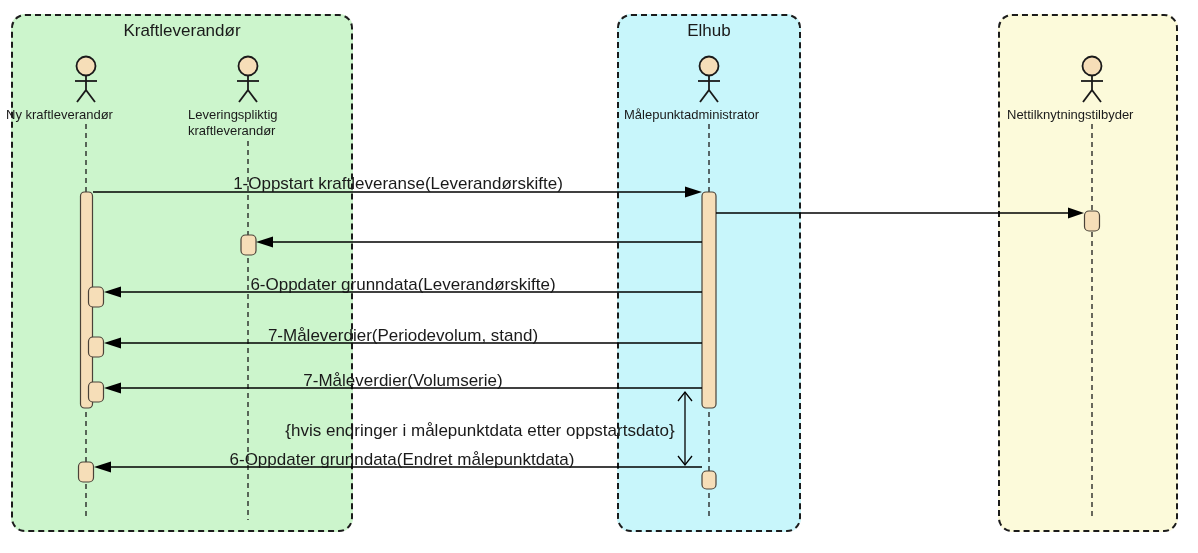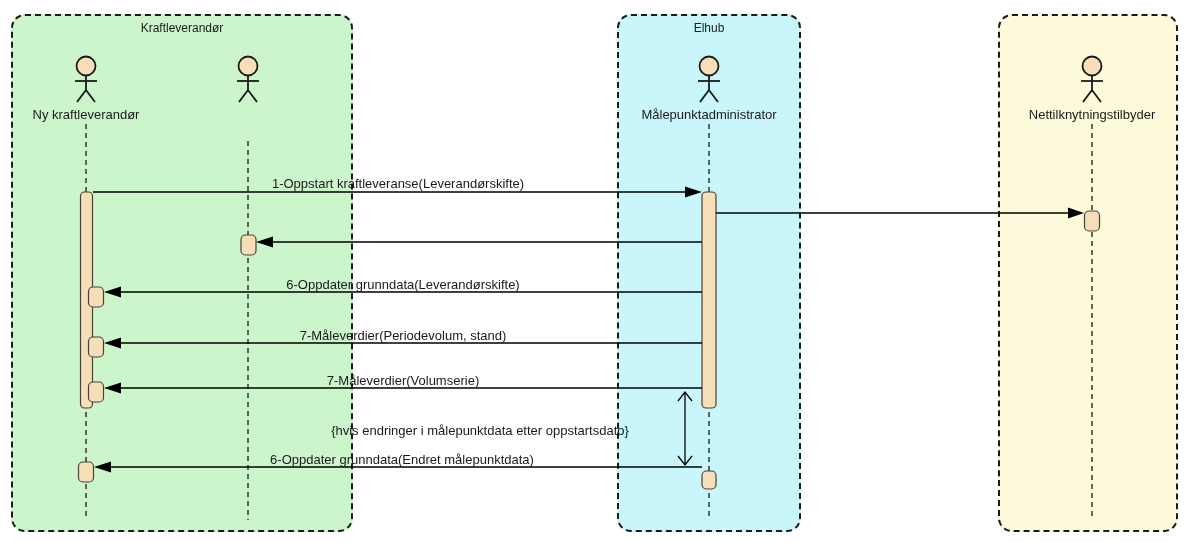--- a/index.html
+++ b/index.html
@@ -4,29 +4,29 @@
 <style>
   html,body{margin:0;padding:0;background:#ffffff;}
   #canvas{
     position:relative;width:1198px;height:553px;background:#ffffff;overflow:hidden;
     font-family:"Liberation Sans", sans-serif;color:#1a1a1a;
   }
   .group{position:absolute;box-sizing:border-box;border:2px dashed #1b1b1b;border-radius:14px;top:14px;height:518px;}
   .group.green{left:11px;width:342px;background:#ccf5cc;}
   .group.cyan{left:617px;width:184px;background:#c8f6fb;}
   .group.yellow{left:998px;width:180px;background:#fcfada;}
-  .group-title{position:absolute;top:21px;font-size:12px;text-align:center;z-index:3;}
+  .group-title{position:absolute;top:21px;font-size:17px;text-align:center;z-index:3;}
   .gt-green{left:11px;width:342px;}
   .gt-cyan{left:617px;width:184px;}
   .gt-yellow{left:998px;width:180px;}
   svg#gfx{position:absolute;left:0;top:0;z-index:2;}
-  .lbl{position:absolute;z-index:4;font-size:13px;line-height:15px;white-space:nowrap;}
+  .lbl{position:absolute;z-index:4;font-size:17px;line-height:15px;white-space:nowrap;}
   .lbl.center{text-align:center;}
   .lbl.right{text-align:center;}
-  .actor-label{position:absolute;z-index:4;font-size:13px;line-height:16px;text-align:center;white-space:normal;}
+  .actor-label{position:absolute;z-index:4;font-size:13px;line-height:16px;white-space:normal;}
 </style>
 </head>
 <body>
 
 <div id="canvas">
 
   <div class="group green"></div>
   <div class="group cyan"></div>
   <div class="group yellow"></div>
 
@@ -107,20 +107,21 @@
     </g>
 
     <g stroke="#000000" stroke-width="1.3" fill="none">
       <line x1="685" y1="392" x2="685" y2="465"></line>
       <polyline points="678,401 685,392 692,401"></polyline>
       <polyline points="678,456 685,465 692,456"></polyline>
     </g>
   </svg>
 
   <div class="actor-label" style="left:6px;   top:107px; width:160px;">Ny kraftleverandør</div>
+  <div class="actor-label" style="left:188px; top:107px; width:120px;">Leveringspliktig kraftleverandør</div>
   <div class="actor-label" style="left:624px; top:107px; width:170px;">Målepunktadministrator</div>
   <div class="actor-label" style="left:1007px;top:107px; width:170px;">Nettilknytningstilbyder</div>
 
   <div class="lbl center" style="left:198px; top:176px; width:400px;">1-Oppstart kraftleveranse(Leverandørskifte)</div>
   <div class="lbl center" style="left:203px; top:277px; width:400px;">6-Oppdater grunndata(Leverandørskifte)</div>
   <div class="lbl center" style="left:203px; top:328px; width:400px;">7-Måleverdier(Periodevolum, stand)</div>
   <div class="lbl center" style="left:203px; top:373px; width:400px;">7-Måleverdier(Volumserie)</div>
   <div class="lbl right" style="left:280px; top:423px; width:400px;">{hvis endringer i målepunktdata etter oppstartsdato}</div>
   <div class="lbl center" style="left:202px; top:452px; width:400px;">6-Oppdater grunndata(Endret målepunktdata)</div>
 

